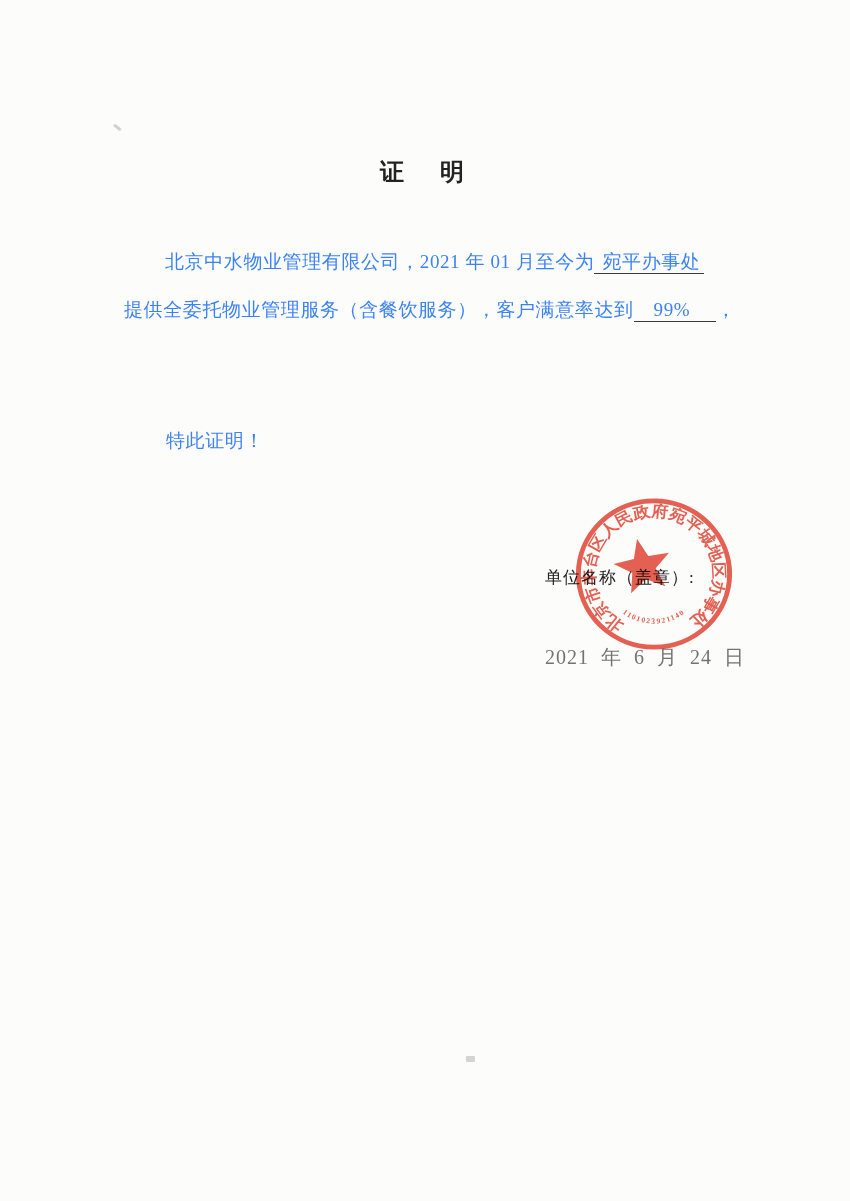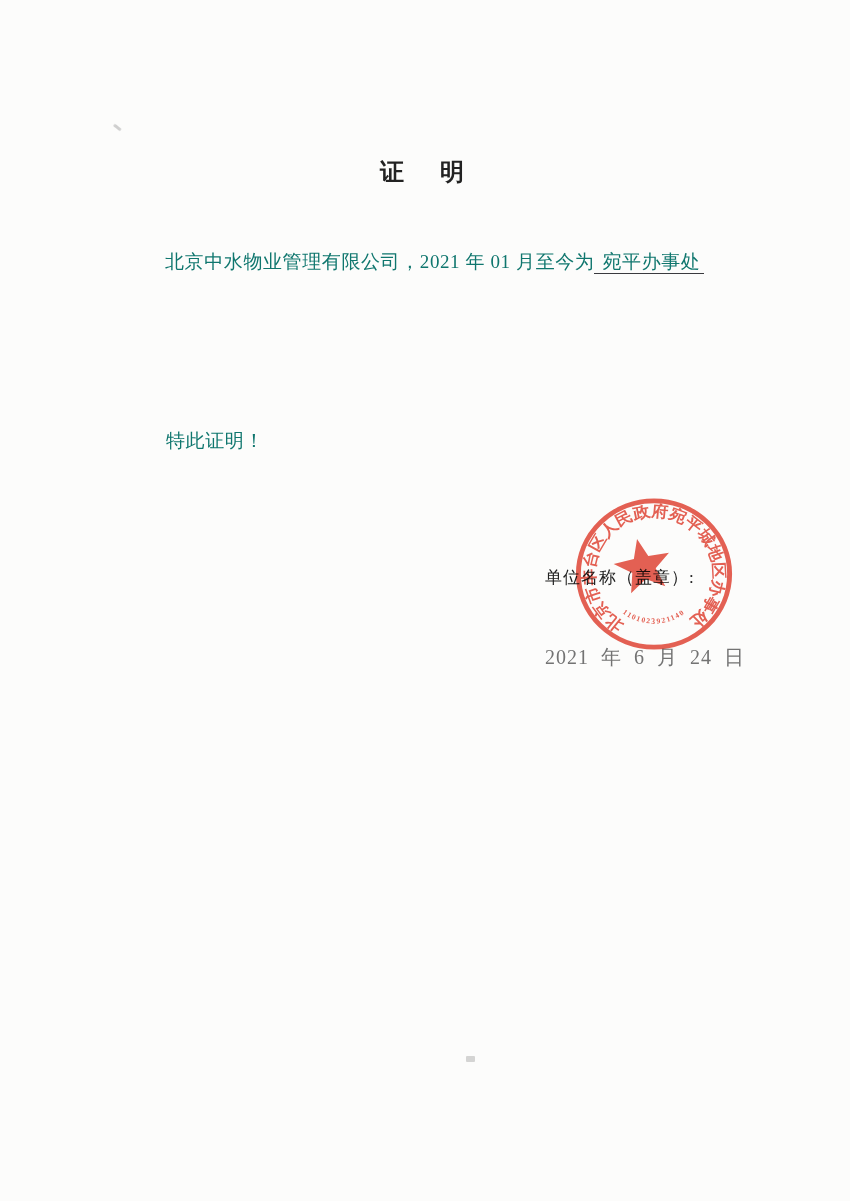--- a/index.html
+++ b/index.html
@@ -23,21 +23,21 @@
     font-size:24px;
     font-weight:600;
     letter-spacing:6px;
     color:#222;
   }
   .body-line {
     position:absolute;
     font-size:19px;
     letter-spacing:0.6px;
     white-space:nowrap;
-    color:#0f766e;
+    color:#3b82f6;
     text-align:center;
   }
   .line1 { top:249px; left:165px; }
   .line2 { top:297px; left:124px; }
   .line3 { top:345px; left:124px; }
   .closing { top:428px; left:166px; }
   .u-underline {
     border-bottom:1.2px solid #3a3a3e;
     padding:0 4px 1px 8px;
   }
@@ -91,20 +91,21 @@
 </style>
 </head>
 <body>
 
 <div class="page">
 
   <div class="doc-title">证　明</div>
 
   <div class="body-line line1"><span>北京中水物业管理有限公司，2021 年 01 月至今为</span><span class="u-underline">宛平办事处</span></div>
 
+  <div class="body-line line2"><span>提供全委托物业管理服务（含餐饮服务），客户满意率达到</span><span class="u-blank">99%</span><span>，</span></div>
 
 
   <div class="body-line closing">特此证明！</div>
 
   <div class="sig-label">单位名称（盖章）:</div>
 
   <div class="sig-date">2021 年 6 月 24 日</div>
 
   <div class="seal">
     <svg viewBox="0 0 200 200" preserveAspectRatio="none">

